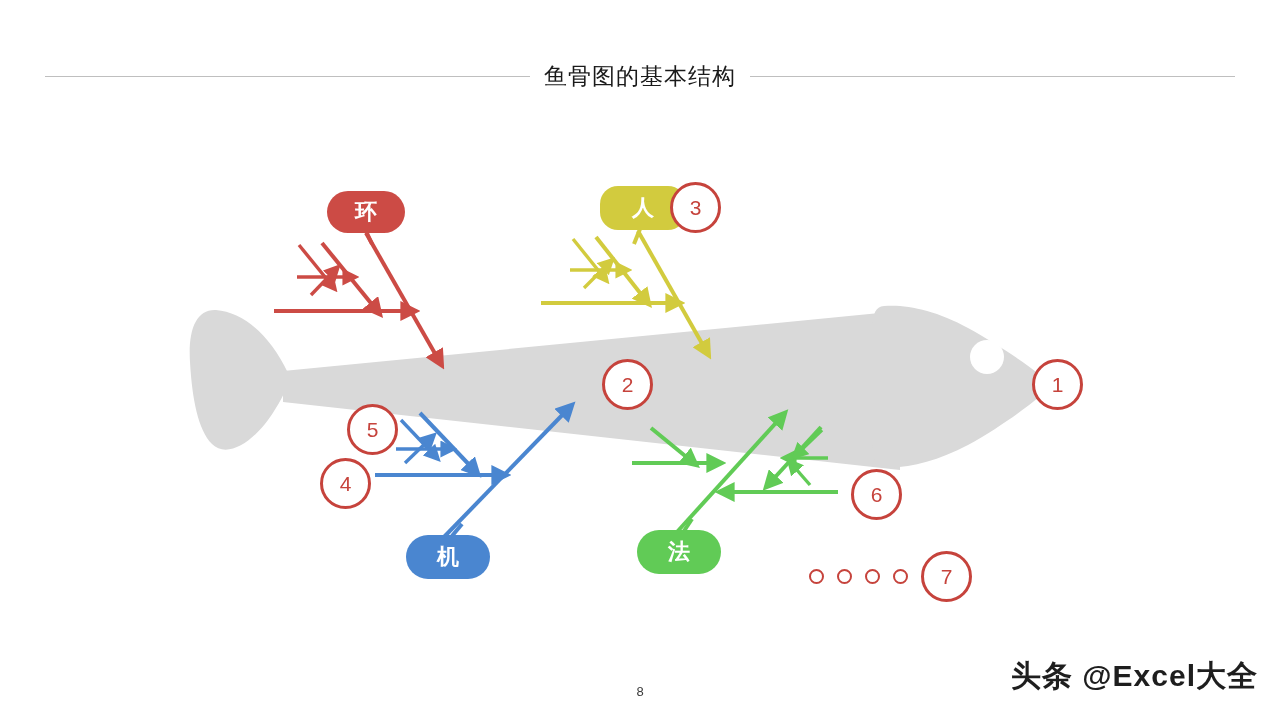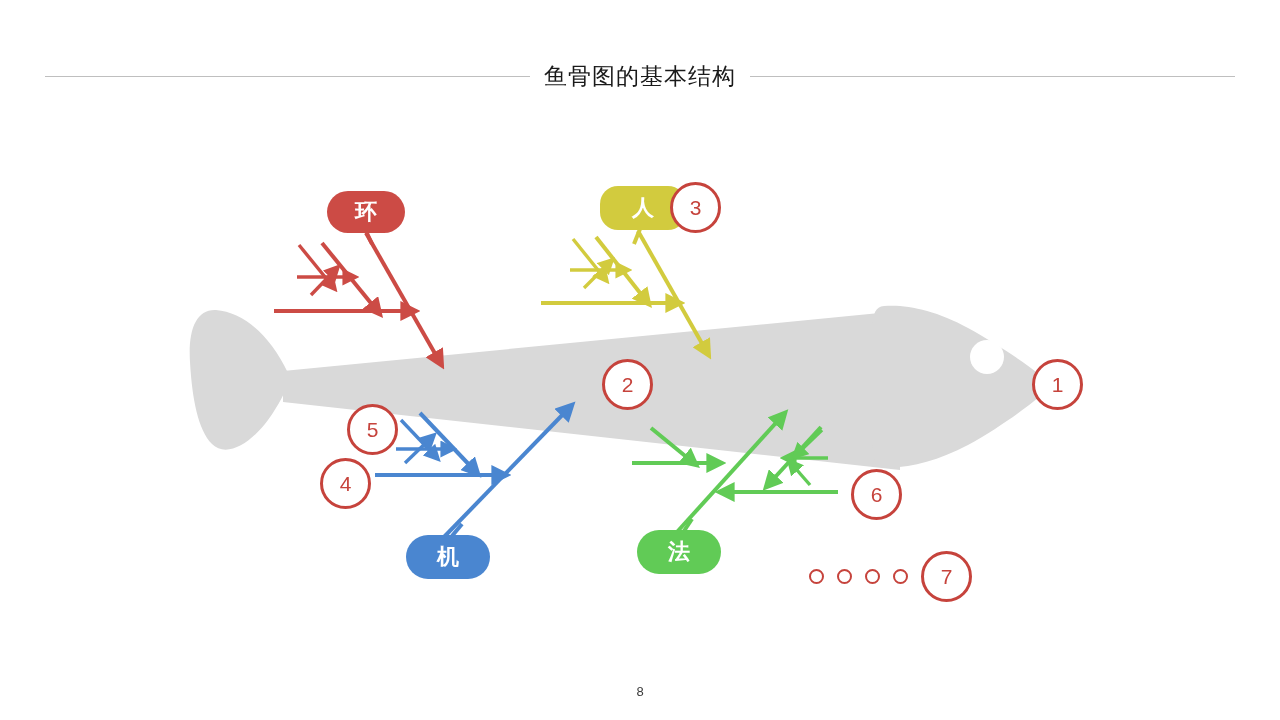--- a/index.html
+++ b/index.html
@@ -240,14 +240,15 @@
   <div class="num-circle" id="num-5">5</div>
   <div class="num-circle" id="num-6">6</div>
   <div class="num-circle" id="num-7">7</div>
 
   <div class="dot" id="dot-1"></div>
   <div class="dot" id="dot-2"></div>
   <div class="dot" id="dot-3"></div>
   <div class="dot" id="dot-4"></div>
 
   <div id="page-number">8</div>
+  <div id="watermark">头条 @Excel大全</div>
 
 </div>
 
 </body></html>

